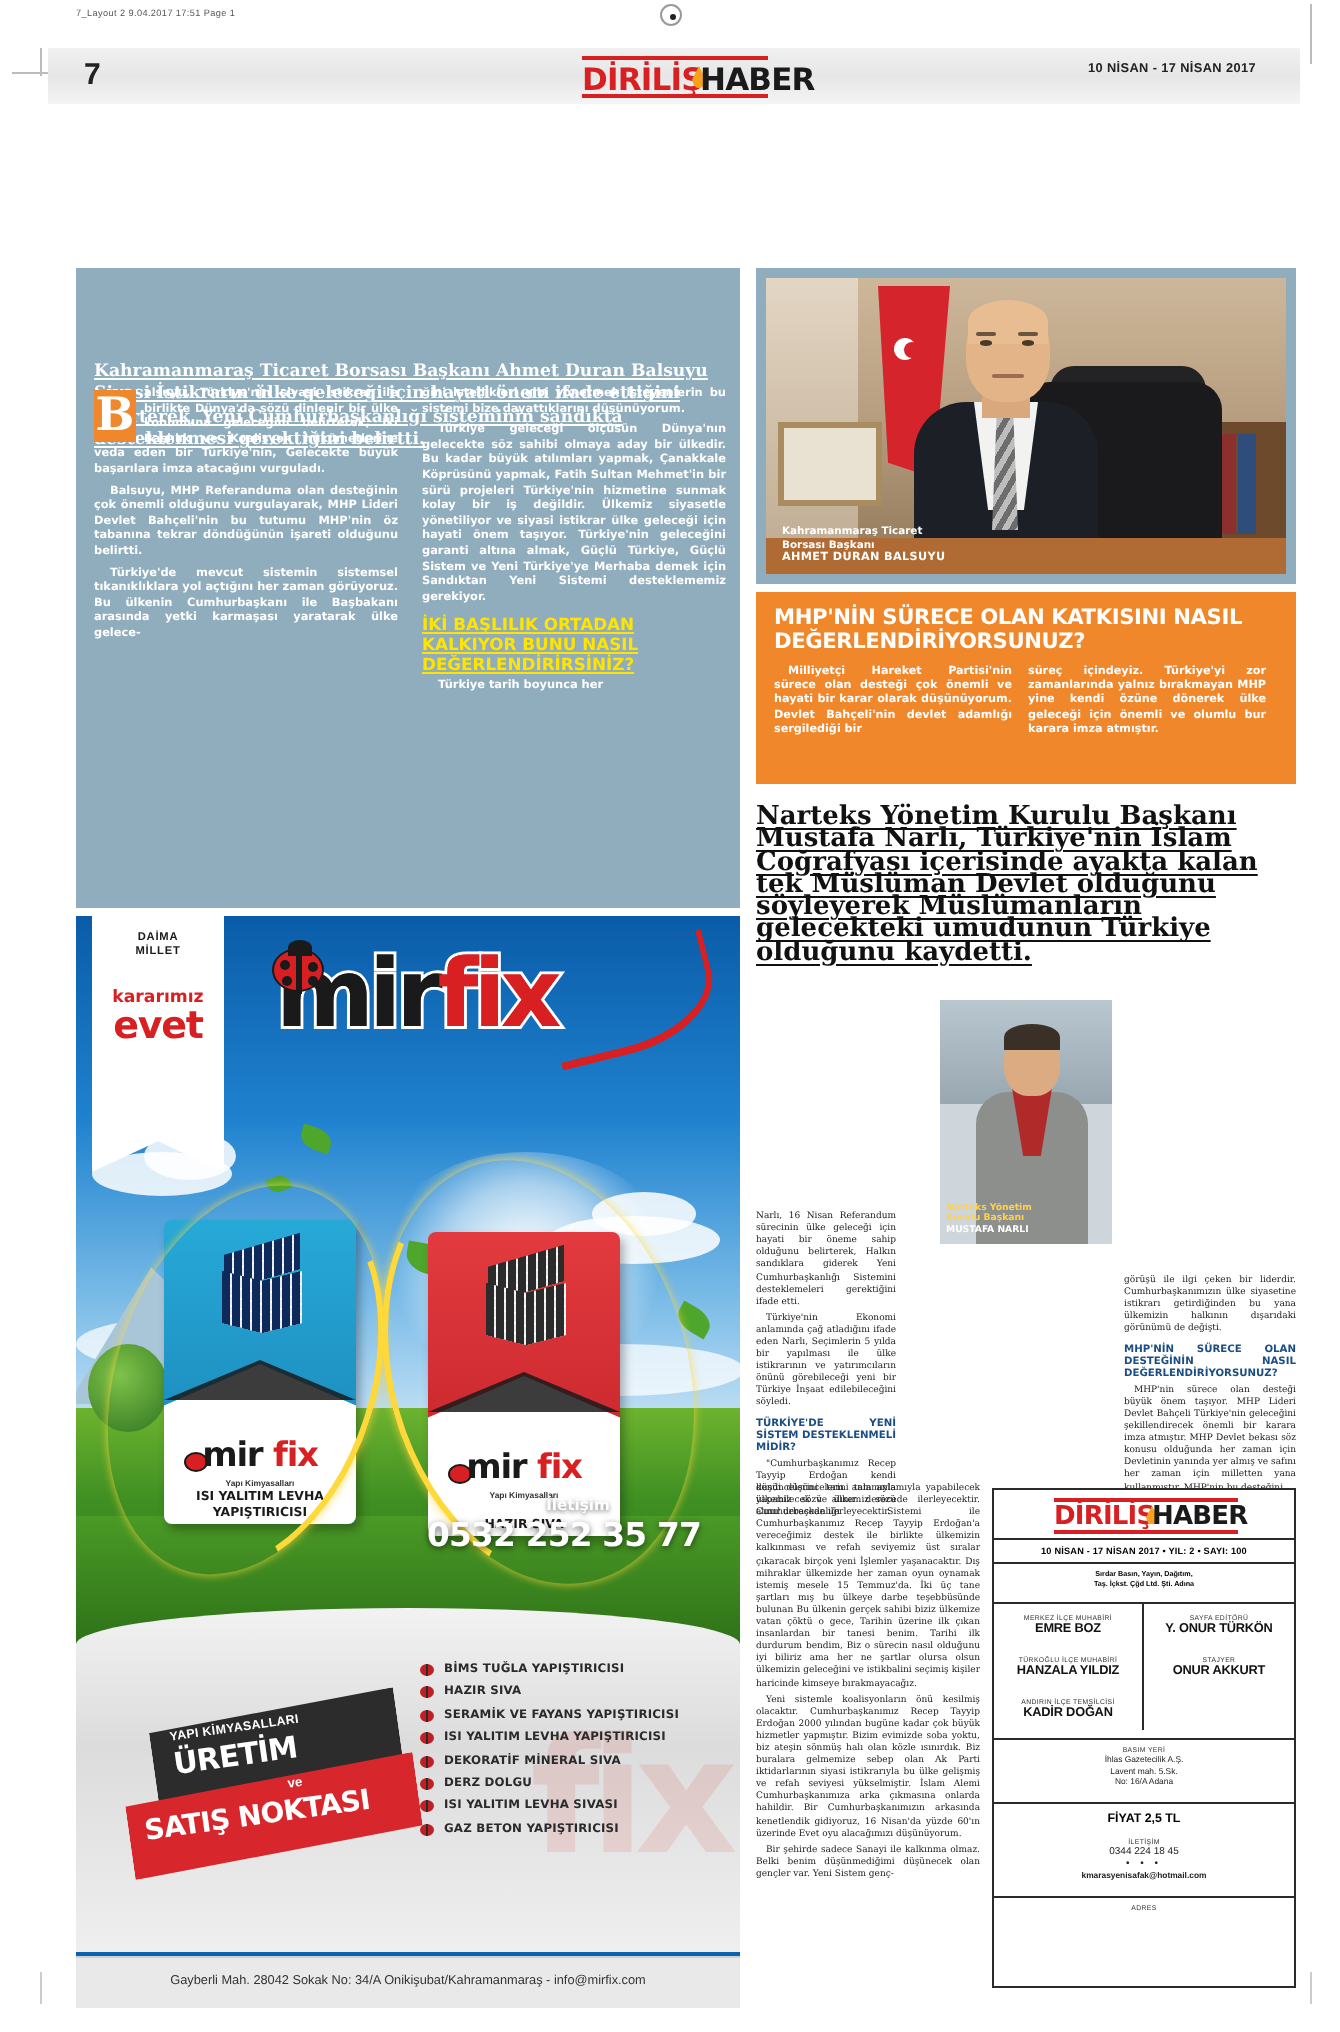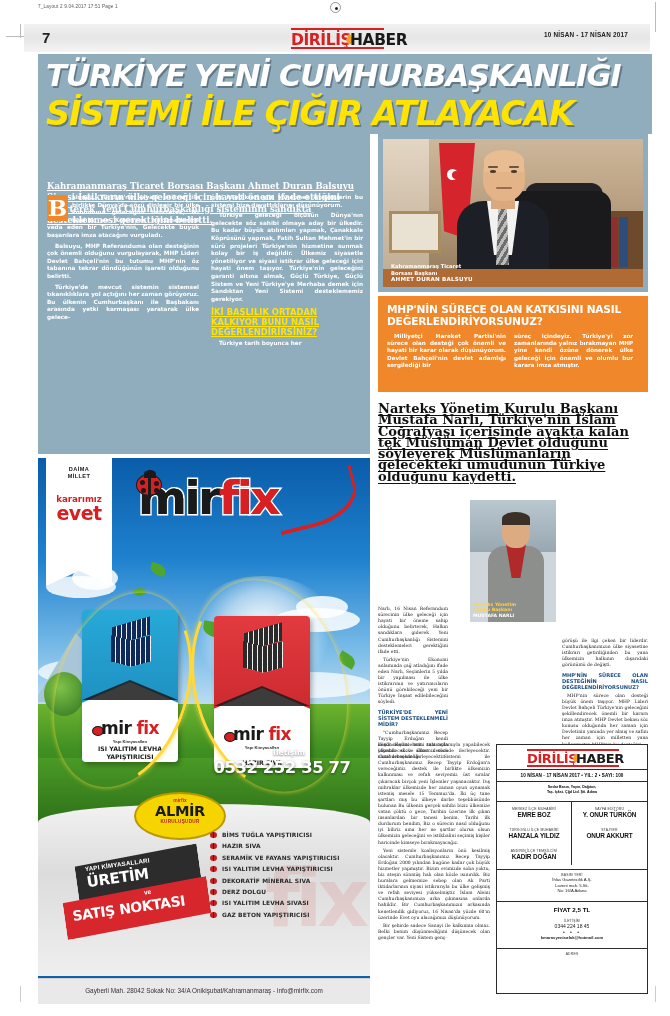--- a/index.html
+++ b/index.html
@@ -333,24 +333,20 @@
   <div class="folio">7</div>
   <div class="logo">
     <div class="barTop"></div>
     <div class="barBot"></div>
     <span class="dirilis">DİRİLİŞ</span>
     <span class="drop"></span>
     <span class="haber">HABER</span>
   </div>
   <div class="dateline">10 NİSAN - 17 NİSAN 2017</div>
 
-  <div class="headwrap">
-    <div class="head1">TÜRKİYE YENİ CUMHURBAŞKANLIĞI</div>
-    <div class="head2">SİSTEMİ İLE ÇIĞIR ATLAYACAK</div>
-  </div>
 
   <div class="leftcol">
     <div class="standfirst">
       <u>Kahramanmaraş Ticaret Borsası Başkanı Ahmet Duran Balsuyu Siyasi İstikrarın ülke geleceği için hayati önem ifade ettiğini belirterek, Yeni Cumhurbaşkanlığı sisteminin sandıkta desteklenmesi gerektiğini belirtti.</u>
     </div>
     <div class="bodycols">
       <div class="bcol l">
         <div class="btext">
           <div class="dropcap">B</div>
           <p style="text-indent:0">alsuyu, Türkiye'nin siyasi istikrar ile birlikte Dünya'da sözü dinlenir bir ülke konumuna geleceğini belirterek, İki Başlılık ve Koalisyon hükümetlerine veda eden bir Türkiye'nin, Gelecekte büyük başarılara imza atacağını vurguladı.</p>
@@ -539,25 +535,20 @@
     <div class="ribbon rb1"></div>
     <div class="ribbon rb2"></div>
 
     <div class="iletisim">İletişim</div>
     <div class="phone">0532 252 35 77</div>
 
     <div class="ad-low">
       <div class="ad-ghost">fix</div>
     </div>
 
-    <div class="almir">
-      <div class="m1">mirfix</div>
-      <div class="m2">ALMİR</div>
-      <div class="m3">KURULUŞUDUR</div>
-    </div>
 
     <div class="tag-dark">
       <div class="t1">YAPI KİMYASALLARI</div>
       <div class="t2">ÜRETİM</div>
     </div>
     <div class="tag-red">
       <div class="t1">ve</div>
       <div class="t2">SATIŞ NOKTASI</div>
     </div>
 

